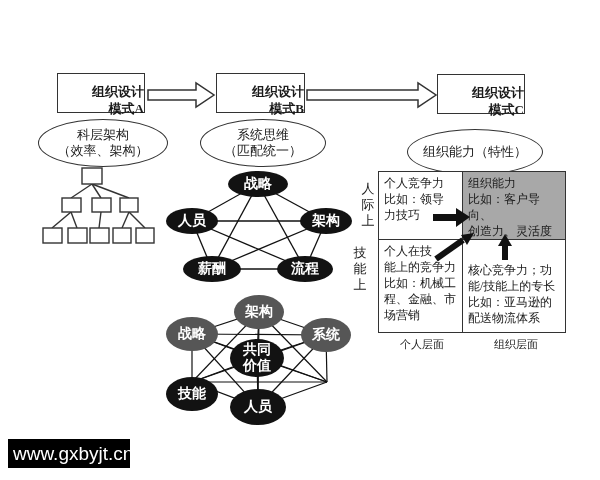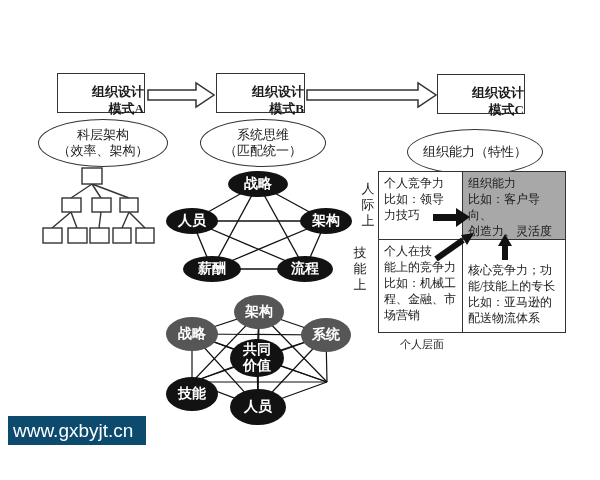--- a/index.html
+++ b/index.html
@@ -27,21 +27,21 @@
   .cell.tl{border-right:1.6px solid #333;border-bottom:1.6px solid #333;background:#fff;}
   .cell.tr{border-bottom:1.6px solid #333;background:#a8a8a8;}
   .cell.bl{border-right:1.6px solid #333;background:#fff;}
   .cell.br{background:#fff;padding-top:22px;}
   .vlabel{width:16px;font-size:13px;line-height:16px;text-align:center;word-break:break-all;z-index:5;}
   .collabel{font-size:11px;text-align:center;z-index:5;}
   
   .badge{left:457px;top:7px;width:143px;height:33px;background:#a8a8a8;color:#fff;
          font-family:"Liberation Sans","DejaVu Sans",sans-serif;font-size:21px;line-height:33px;
          padding-left:6px;z-index:20;}
-  .watermark{left:8px;top:416px;width:138px;height:29px;background:#0c4a6e;color:#fff;
+  .watermark{left:8px;top:439px;width:122px;height:29px;background:#000000;color:#fff;
          font-family:"Liberation Sans","DejaVu Sans",sans-serif;font-size:19px;line-height:29px;
          padding-left:5px;z-index:20;}
 </style>
 </head>
 <body>
 
 <div class="canvas">
 
   <svg class="layer" width="600" height="480" viewBox="0 0 600 480">
 
@@ -150,20 +150,21 @@
     <div class="cell br preline">核心竞争力；功
 能/技能上的专长
 比如：亚马逊的
 配送物流体系</div>
   </div>
 
   <div class="abs vlabel" style="left:360px;top:181px;">人际上</div>
   <div class="abs vlabel" style="left:352px;top:245px;">技能上</div>
 
   <div class="abs collabel" style="left:386px;top:337px;width:72px;">个人层面</div>
+  <div class="abs collabel" style="left:479px;top:337px;width:74px;">组织层面</div>
 
   <div class="abs watermark">www.gxbyjt.cn</div>
 
   <svg class="layer toplayer" width="600" height="480" viewBox="0 0 600 480">
     <g fill="#111" stroke="none">
       <polygon points="433,214 456,214 456,208 470,217 456,227 456,221 433,221"></polygon>
       <polygon points="474,233 467,245 461,235"></polygon>
       <polygon points="505,234 498,246 512,246"></polygon>
     </g>
     <g stroke="#111" stroke-width="6">

